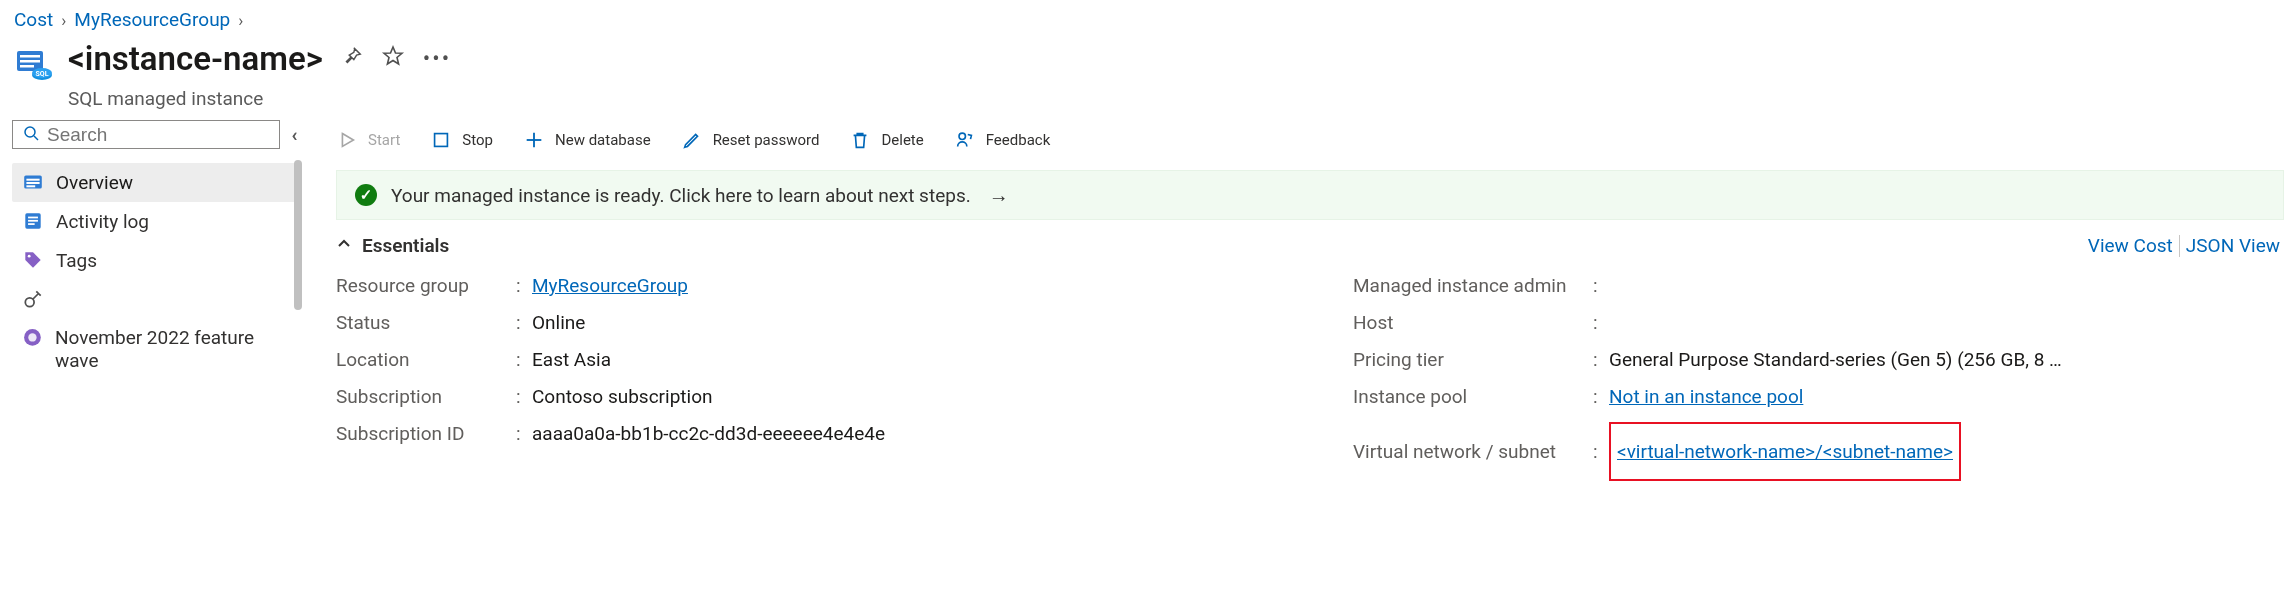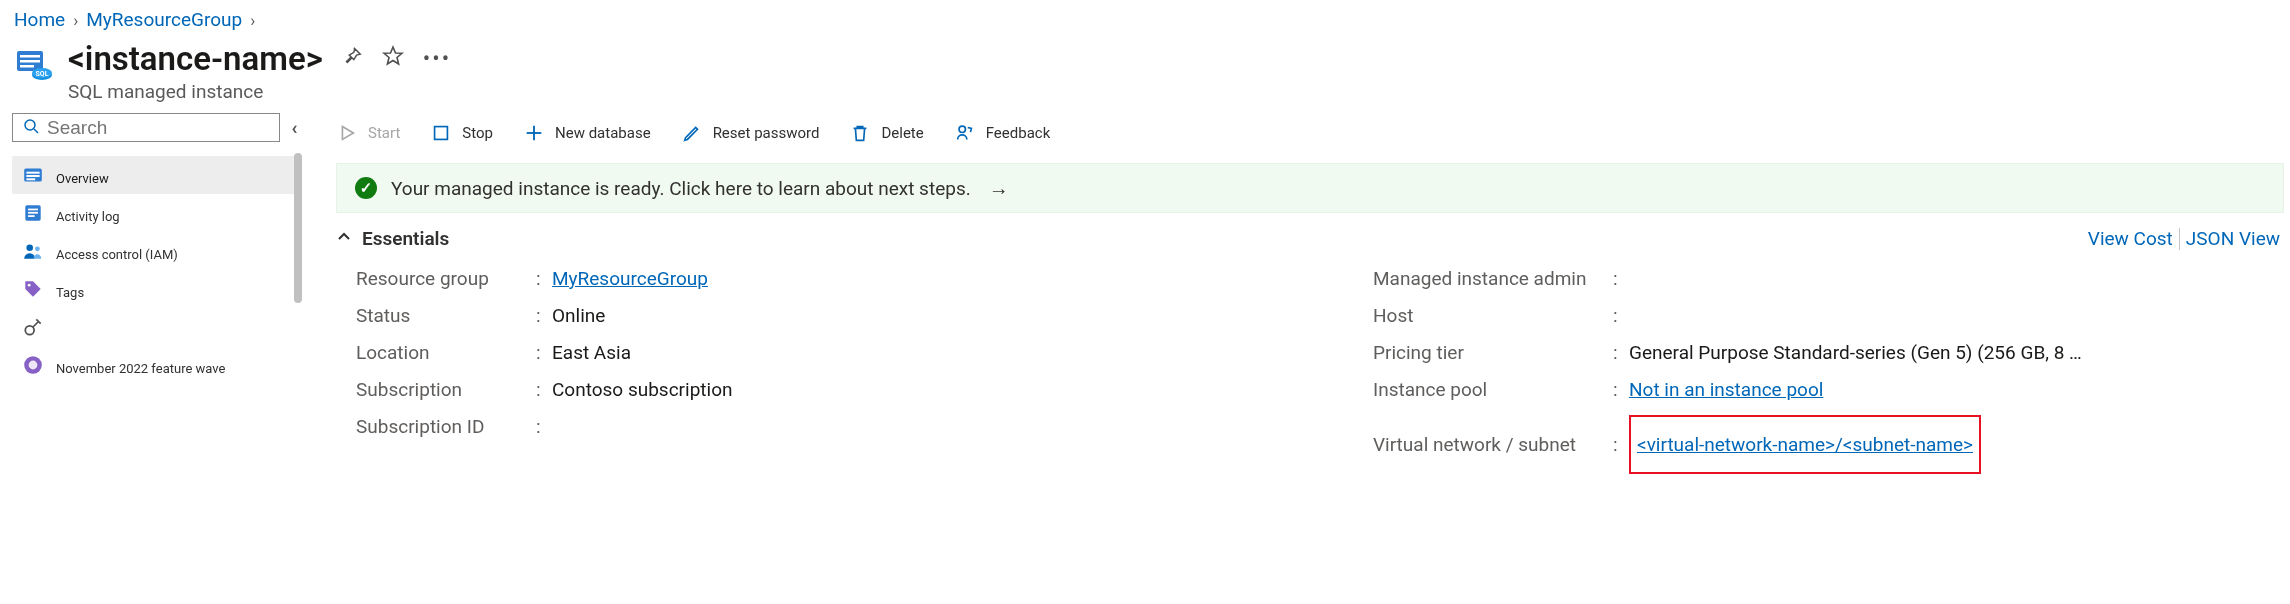--- a/index.html
+++ b/index.html
@@ -29,21 +29,21 @@
   .header {
     display: flex;
     align-items: flex-start;
     padding: 4px 14px 6px 14px;
     gap: 14px;
   }
   .res-icon {
     width: 40px; height: 40px;
     margin-top: 6px;
   }
-  .title-block { display: flex; flex-direction: column; }
+  .title-block { display: flex; flex-direction: column; gap: 7px; }
   .title-row { display: flex; align-items: center; gap: 18px; }
   .title {
     font-size: 33px;
     font-weight: 600;
     color: #1b1a19;
   }
   .hdr-icon {
     color: #505050;
     font-size: 22px;
     cursor: pointer;
@@ -97,24 +97,24 @@
     cursor: pointer;
     letter-spacing: -6px;
   }
   .nav {
     margin-top: 14px;
     display: flex;
     flex-direction: column;
   }
   .nav-item {
     display: flex;
-    align-items: flex-end;
+    align-items: flex-start;
     gap: 12px;
     padding: 8px 10px;
-    font-size: 13px;
+    font-size: 19px;
     color: #323130;
     cursor: pointer;
     border-radius: 2px;
   }
   .nav-item.selected {
     background: #ededed;
     color: #1b1a19;
   }
   .nav-icon {
     width: 22px; height: 22px;
@@ -213,37 +213,36 @@
   }
   .col { flex: 1; }
   .prow {
     display: flex;
     align-items: center;
     padding: 7px 0;
   }
   .plabel {
     width: 180px;
     color: #605e5c;
-    margin-left: 20px;
   }
   .col2 .plabel { width: 240px; }
   .pcolon { width: 16px; color: #605e5c; }
   .pval { color: #1b1a19; }
   .pval.link { color: #0067b8; text-decoration: underline; }
   .highlight-box {
     border: 2px solid #e81123;
     padding: 16px 6px;
     display: inline-block;
   }
 </style>
 </head>
 <body>
 
 <nav class="breadcrumb">
-  <a class="link">Home</a>
+  <a class="link">Cost</a>
   <span class="sep">›</span>
   <a class="link">MyResourceGroup</a>
   <span class="sep">›</span>
 </nav>
 
 <div class="header">
   <span class="res-icon">
     <svg viewBox="0 0 40 40">
       <rect x="3" y="6" width="26" height="20" rx="2" fill="#2f7cd3"></rect>
       <rect x="6" y="10" width="20" height="2.5" fill="#fff"></rect>
@@ -306,31 +305,20 @@
           <svg viewBox="0 0 20 20">
               <rect x="3" y="3" width="14" height="14" rx="1.5" fill="#2f7cd3"></rect>
               <rect x="5.5" y="6" width="9" height="1.6" fill="#fff"></rect>
               <rect x="5.5" y="9" width="9" height="1.6" fill="#fff"></rect>
               <rect x="5.5" y="12" width="6" height="1.6" fill="#fff"></rect>
             </svg>
         </span>
         <span>Activity log</span>
       </div>
       <div class="nav-item">
-        <span class="nav-icon" style="color:#0067b8;">
-          <svg viewBox="0 0 20 20" fill="#0067b8">
-              <circle cx="7" cy="7" r="3"></circle>
-              <path d="M2 17c0-3 2.5-5 5-5s5 2 5 5z"></path>
-              <circle cx="14" cy="8" r="2.2" fill="#6bb3f0"></circle>
-              <path d="M10.5 17c0-2.4 1.8-4 3.5-4s3.5 1.6 3.5 4z" fill="#6bb3f0"></path>
-            </svg>
-        </span>
-        <span>Access control (IAM)</span>
-      </div>
-      <div class="nav-item">
         <span class="nav-icon">
           <svg viewBox="0 0 20 20" fill="#8660c5">
               <path d="M3 3h7l7 7-7 7-7-7V3z"></path>
               <circle cx="6.5" cy="6.5" r="1.3" fill="#fff"></circle>
             </svg>
         </span>
         <span>Tags</span>
       </div>
       <div class="nav-item">
         <span class="nav-icon" style="color:#505050;">
@@ -448,20 +436,21 @@
           <span class="pval">East Asia</span>
         </div>
         <div class="prow">
           <span class="plabel">Subscription</span>
           <span class="pcolon">:</span>
           <span class="pval">Contoso subscription</span>
         </div>
         <div class="prow">
           <span class="plabel">Subscription ID</span>
           <span class="pcolon">:</span>
+          <span class="pval">aaaa0a0a-bb1b-cc2c-dd3d-eeeeee4e4e4e</span>
         </div>
       </div>
 
       <div class="col col2">
         <div class="prow">
           <span class="plabel">Managed instance admin</span>
           <span class="pcolon">:</span>
           <span class="pval"></span>
         </div>
         <div class="prow">

